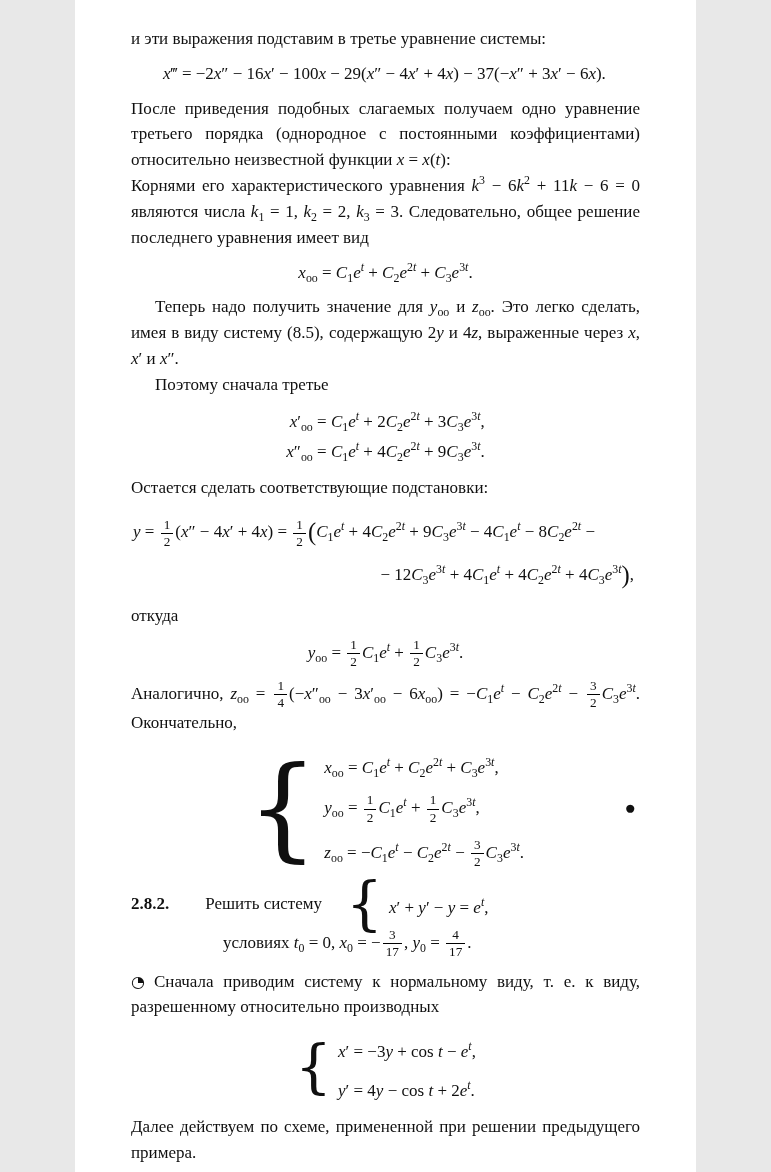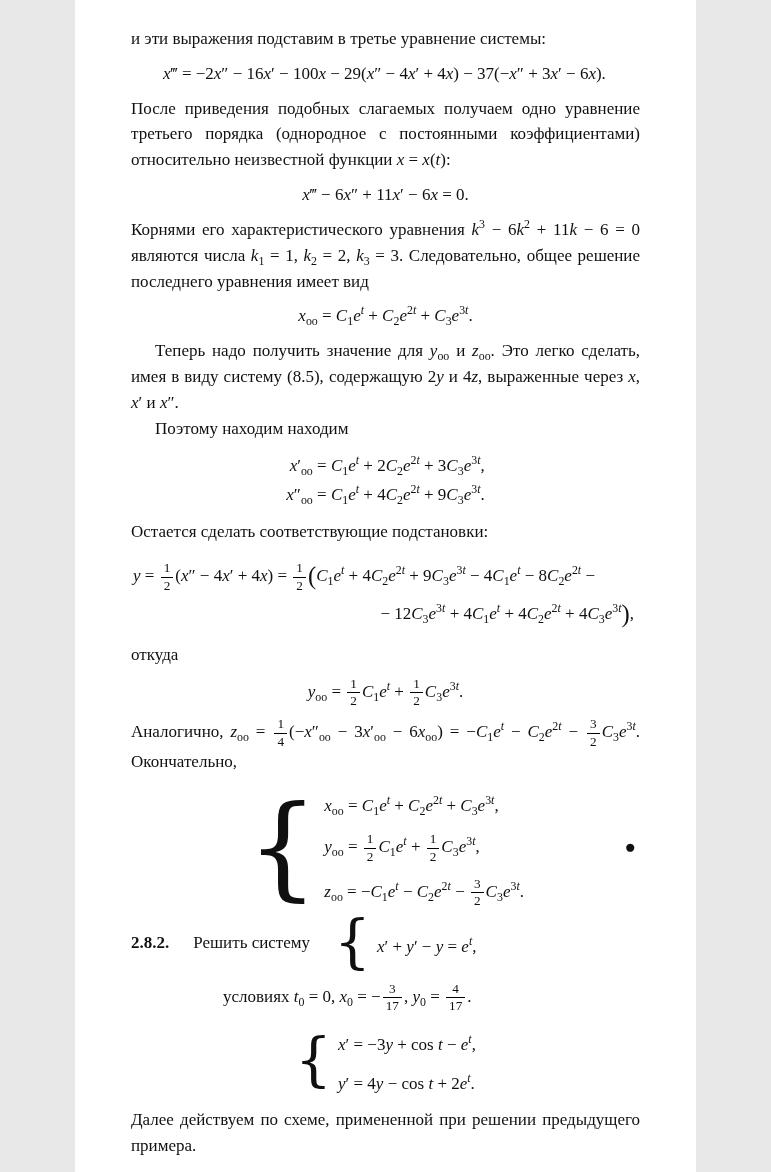--- a/index.html
+++ b/index.html
@@ -13,62 +13,61 @@
   p{margin:0;text-align:justify;}
   .ind{text-indent:24px;} .mt8{margin-top:8px;}
   sup,sub{font-size:0.70em;line-height:0;}
   i{font-style:italic;}
   .formula{margin:9px 0;text-align:center;}
   .f-left{text-align:left;padding-left:32px;}
   .eqgroup{display:inline-block;text-align:right;}
   .eqgroup > div{padding:2px 0;}
   .f5{text-align:left;margin:12px 0 10px 0;}
   .f5 .l1{padding-left:2px;}
-  .f5 .l2{text-align:right;padding-right:6px;}
+  .f5 .l2{text-align:right;padding-right:6px;margin-top:5px;}
   .fr{display:inline-block;vertical-align:middle;text-align:center;
       font-size:0.78em;line-height:1.08;margin:0 2px;}
   .fn{display:block;border-bottom:1.3px solid #000;padding:0 3px 1px 3px;}
   .fd{display:block;padding:1px 3px 0 3px;}
   .bp{font-size:1.45em;vertical-align:-0.12em;}
   .sys{display:inline-flex;align-items:center;}
   .brace{font-family:"DejaVu Serif",serif;line-height:0;margin-right:6px;font-weight:400;}
   .b2{font-size:58px;}
   .b3{font-size:112px;}
   .syslines{display:inline-block;text-align:left;}
   .syslines > span, .syslines > div{display:block;padding:2.5px 0;margin-top:8px;}
   .sysrow{position:relative;text-align:center;margin:8px 0;}
   .qed{position:absolute;right:4px;top:50%;transform:translateY(-50%);font-size:19px;}
   .prob{display:flex;align-items:center;margin:12px 0 2px 0;}
-  .prob-num{font-weight:bold;margin-right:24px;white-space:nowrap;}
+  .prob-num{font-weight:bold;margin-right:36px;white-space:nowrap;}
   .prob-lead{margin-right:24px;white-space:nowrap;}
   .prob-tail{margin-left:12px;}
-  .prob-cond{margin:20px 0 8px 92px;}
+  .prob-cond{margin:5px 0 8px 92px;}
   .solp{margin-top:9px;}
   .sol-marker{font-size:16px;margin-right:9px;font-family:"DejaVu Sans",sans-serif;}
   .pagenum{margin-top:20px;font-size:10px;}
 </style>
 </head>
 <body>
 
 <div class="page">
 
   <p>и эти выражения подставим в третье уравнение системы:</p>
 
   <div class="formula f-left"><i>x</i>‴ = −2<i>x</i>″ − 16<i>x</i>′ − 100<i>x</i> − 29(<i>x</i>″ − 4<i>x</i>′ + 4<i>x</i>) − 37(−<i>x</i>″ + 3<i>x</i>′ − 6<i>x</i>).</div>
 
   <p>После приведения подобных слагаемых получаем одно уравнение третьего порядка (однородное с постоянными коэффициентами) относительно неизвестной функции <i>x</i> = <i>x</i>(<i>t</i>):</p>
 
-  <div class="formula"><i>x</i>‴ − 6<i>x</i>″ + 11<i>x</i>′ − 6<i>x</i> = 0.</div>
 
   <p>Корнями его характеристического уравнения <i>k</i><sup>3</sup> − 6<i>k</i><sup>2</sup> + 11<i>k</i> − 6 = 0 являются числа <i>k</i><sub>1</sub> = 1, <i>k</i><sub>2</sub> = 2, <i>k</i><sub>3</sub> = 3. Следовательно, общее решение последнего уравнения имеет вид</p>
 
   <div class="formula"><i>x</i><sub>оо</sub> = <i>C</i><sub>1</sub><i>e</i><sup><i>t</i></sup> + <i>C</i><sub>2</sub><i>e</i><sup>2<i>t</i></sup> + <i>C</i><sub>3</sub><i>e</i><sup>3<i>t</i></sup>.</div>
 
   <p class="ind">Теперь надо получить значение для <i>y</i><sub>оо</sub> и <i>z</i><sub>оо</sub>. Это легко сделать, имея в виду систему (8.5), содержащую 2<i>y</i> и 4<i>z</i>, выраженные через <i>x</i>, <i>x</i>′ и <i>x</i>″.</p>
-  <p class="ind">Поэтому находим находим</p>
+  <p class="ind">Поэтому сначала третье</p>
 
   <div class="formula">
     <div class="eqgroup">
       <div><i>x</i>′<sub>оо</sub> = <i>C</i><sub>1</sub><i>e</i><sup><i>t</i></sup> + 2<i>C</i><sub>2</sub><i>e</i><sup>2<i>t</i></sup> + 3<i>C</i><sub>3</sub><i>e</i><sup>3<i>t</i></sup>,</div>
       <div><i>x</i>″<sub>оо</sub> = <i>C</i><sub>1</sub><i>e</i><sup><i>t</i></sup> + 4<i>C</i><sub>2</sub><i>e</i><sup>2<i>t</i></sup> + 9<i>C</i><sub>3</sub><i>e</i><sup>3<i>t</i></sup>.</div>
     </div>
   </div>
 
   <p>Остается сделать соответствующие подстановки:</p>
 
@@ -100,20 +99,23 @@
     <span class="prob-lead">Решить систему</span>
     <span class="sys">
       <span class="brace b2">{</span>
       <span class="syslines">
         <span><i>x</i>′ + <i>y</i>′ − <i>y</i> = <i>e</i><sup><i>t</i></sup>,</span>
       </span>
     </span>
   </div>
   <div class="prob-cond">условиях <i>t</i><sub>0</sub> = 0, <i>x</i><sub>0</sub> = −<span class="fr"><span class="fn">3</span><span class="fd">17</span></span>, <i>y</i><sub>0</sub> = <span class="fr"><span class="fn">4</span><span class="fd">17</span></span>.</div>
 
+  <p class="solp">
+    <span class="sol-marker">◔</span><span>Сначала приводим систему к нормальному виду, т. е. к виду, разрешенному относительно производных</span>
+  </p>
 
   <div class="sysrow">
     <span class="sys">
       <span class="brace b2">{</span>
       <span class="syslines">
         <span><i>x</i>′ = −3<i>y</i> + cos <i>t</i> − <i>e</i><sup><i>t</i></sup>,</span>
         <span><i>y</i>′ = 4<i>y</i> − cos <i>t</i> + 2<i>e</i><sup><i>t</i></sup>.</span>
       </span>
     </span>
   </div>

